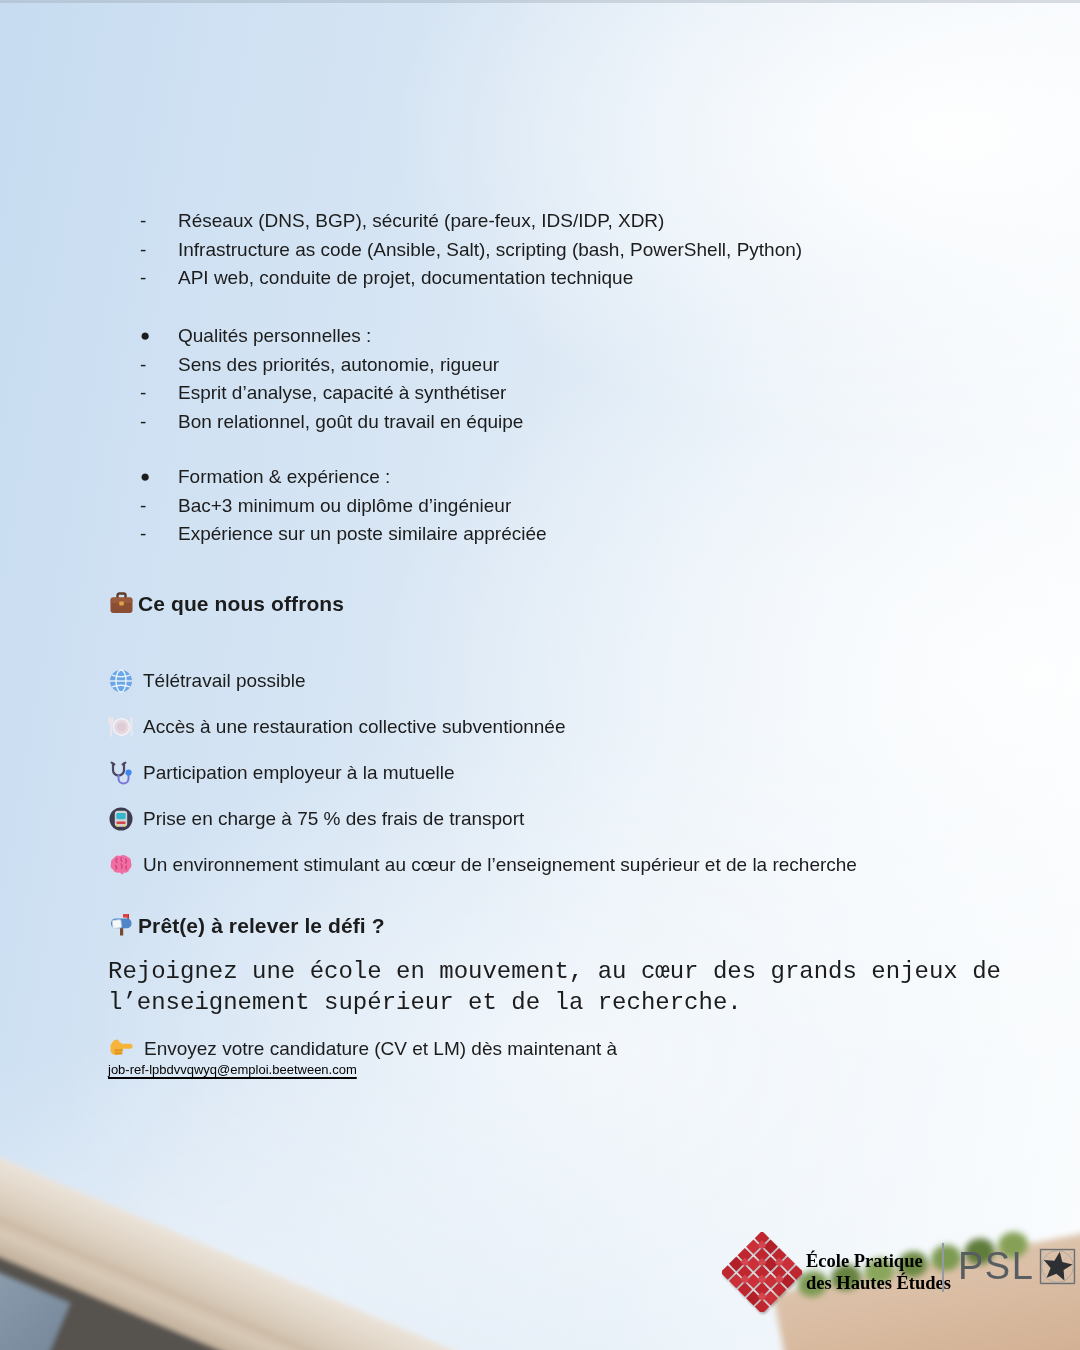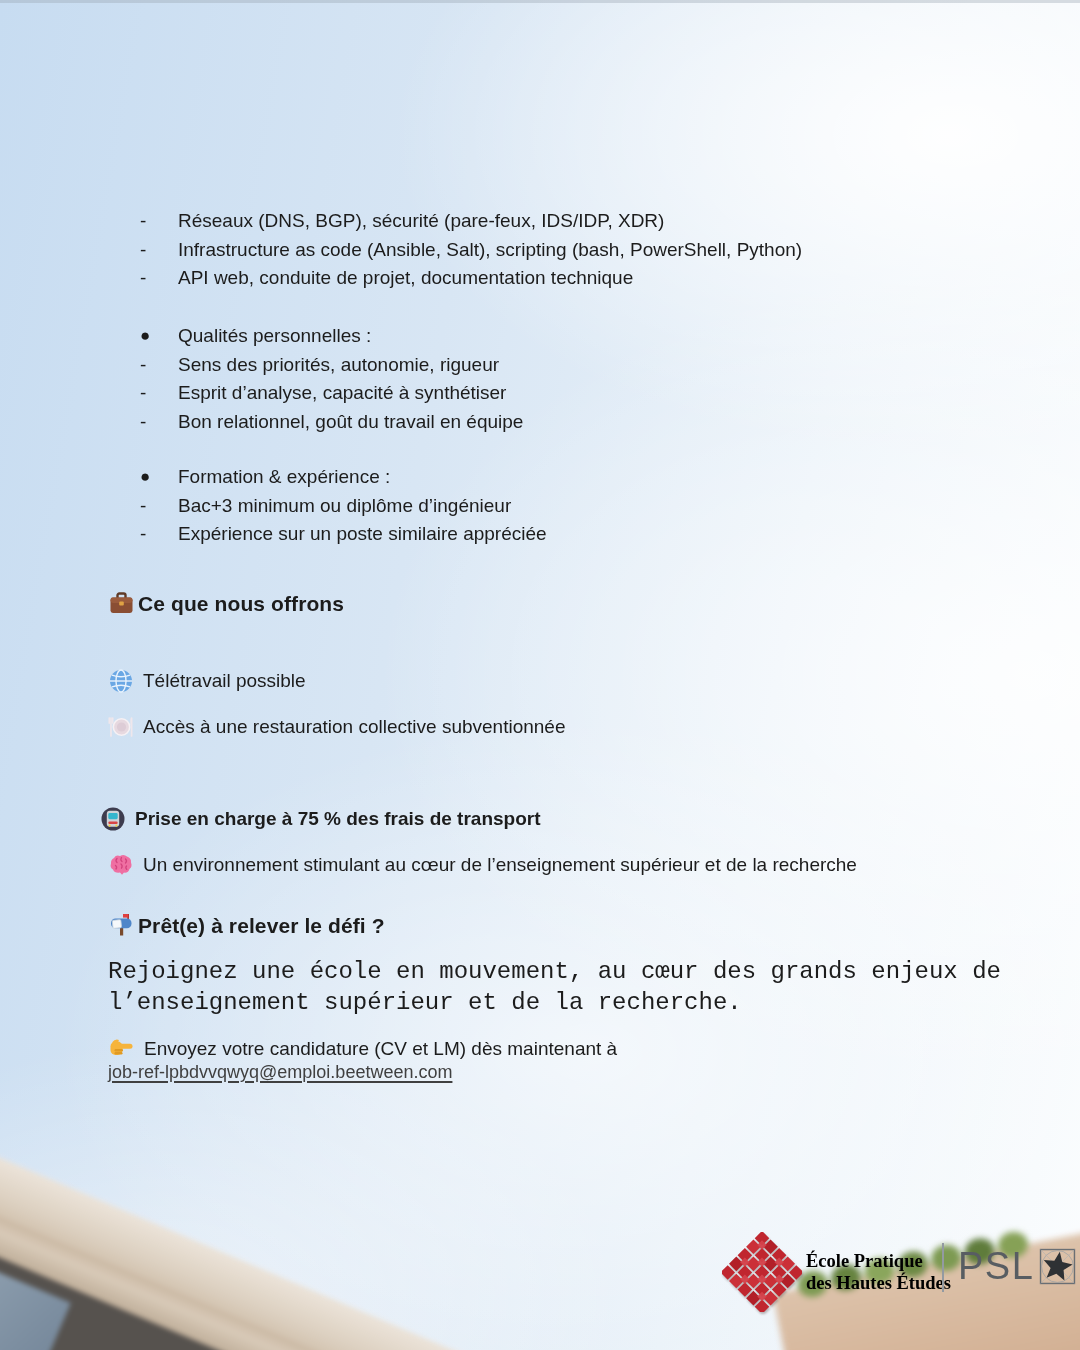--- a/index.html
+++ b/index.html
@@ -36,21 +36,21 @@
   .abs{position:absolute;}
   .li{display:flex;font-size:19px;line-height:28.5px;}
   .li .marker{width:38px;flex:0 0 38px;}
   .bullet-title .marker{font-size:17px;}
   .heading-row{display:flex;align-items:center;gap:3px;}
   .heading-row .h-text{font-size:21px;font-weight:700;letter-spacing:.1px;}
   .benefit{display:flex;align-items:center;gap:9px;font-size:19px;margin-top:28px;}
   .icon{display:inline-flex;flex:0 0 auto;}
   .para{font-size:24px;line-height:31px;width:905px;font-family:Liberation Mono, monospace;}
   .apply-row{display:flex;align-items:flex-end;gap:9px;font-size:19px;}
-  .email{font-size:18px;color:#404040;text-decoration:underline;text-underline-offset:3px;
+  .email{font-size:13px;color:#000000;text-decoration:underline;text-underline-offset:3px;
     text-decoration-thickness:1.5px;cursor:pointer;text-align:right;}
   
   .ephe-logo{position:absolute;left:722px;top:1232px;filter:drop-shadow(1.5px 2px 1px rgba(110,100,100,.45));}
   .ephe-text{position:absolute;left:806px;top:1250px;font-family:"Liberation Serif","DejaVu Serif",serif;
     font-weight:700;font-size:18.5px;line-height:22px;color:#000000;}
   .logo-divider{position:absolute;left:942px;top:1243px;width:2px;height:49px;background:#939aa1;}
   .psl{position:absolute;left:958px;top:1245px;display:flex;align-items:center;gap:5px;}
   .psl .psl-text{font-size:38px;color:#585d62;letter-spacing:1.5px;font-weight:400;}
 </style>
 </head>
@@ -164,22 +164,34 @@
             <line x1="1.3" y1="4" x2="1.3" y2="9"></line>
           <line x1="4.7" y1="4" x2="4.7" y2="9"></line>
           <line x1="23.6" y1="4" x2="23.6" y2="22"></line>
         </g>
         <path d="M22.5 4 q2.4 3.4 1.1 7 l-1.1 0 z" fill="#efe7ec"></path>
       </svg>
     </span>
     <span>Accès à une restauration collective subventionnée</span>
   </div>
 
-
-  <div class="abs benefit" style="left:100px;top:778px;font-weight:bold;">
+  <div class="abs benefit" style="left:108px;top:732px;">
+    <span class="icon">
+      <svg width="26" height="26" viewBox="0 0 26 26" fill="none">
+        <path d="M5 3.5 v6.5 a5.5 5.5 0 0 0 11 0 V3.5" stroke="#4c4660" stroke-width="2.2" stroke-linecap="round"></path>
+        <path d="M10.5 15.5 v3 a5 5 0 0 0 10 0 v-3.5" stroke="#7a74d8" stroke-width="2" stroke-linecap="round"></path>
+        <circle cx="20.5" cy="12.5" r="3.1" fill="#3f86ef"></circle>
+        <line x1="3.6" y1="2.6" x2="6.4" y2="4.4" stroke="#4c4660" stroke-width="2" stroke-linecap="round"></line>
+        <line x1="17.4" y1="2.6" x2="14.6" y2="4.4" stroke="#4c4660" stroke-width="2" stroke-linecap="round"></line>
+      </svg>
+    </span>
+    <span>Participation employeur à la mutuelle</span>
+  </div>
+
+  <div class="abs benefit" style="left:108px;top:778px;">
     <span class="icon">
       <svg width="26" height="26" viewBox="0 0 26 26">
         <circle cx="13" cy="13" r="11.5" fill="#3d3c4e"></circle>
         <rect x="6.8" y="4.8" width="12.4" height="16" rx="3" fill="#cfd3d8"></rect>
         <rect x="8.3" y="7" width="9.4" height="6.2" rx="1.4" fill="#35b6ce"></rect>
         <rect x="8.3" y="15.4" width="9.4" height="2.6" rx="1.3" fill="#d84545"></rect>
         <circle cx="9.6" cy="19.6" r="1.1" fill="#f3d23e"></circle>
           <circle cx="16.4" cy="19.6" r="1.1" fill="#f3d23e"></circle>
       </svg>
     </span>

